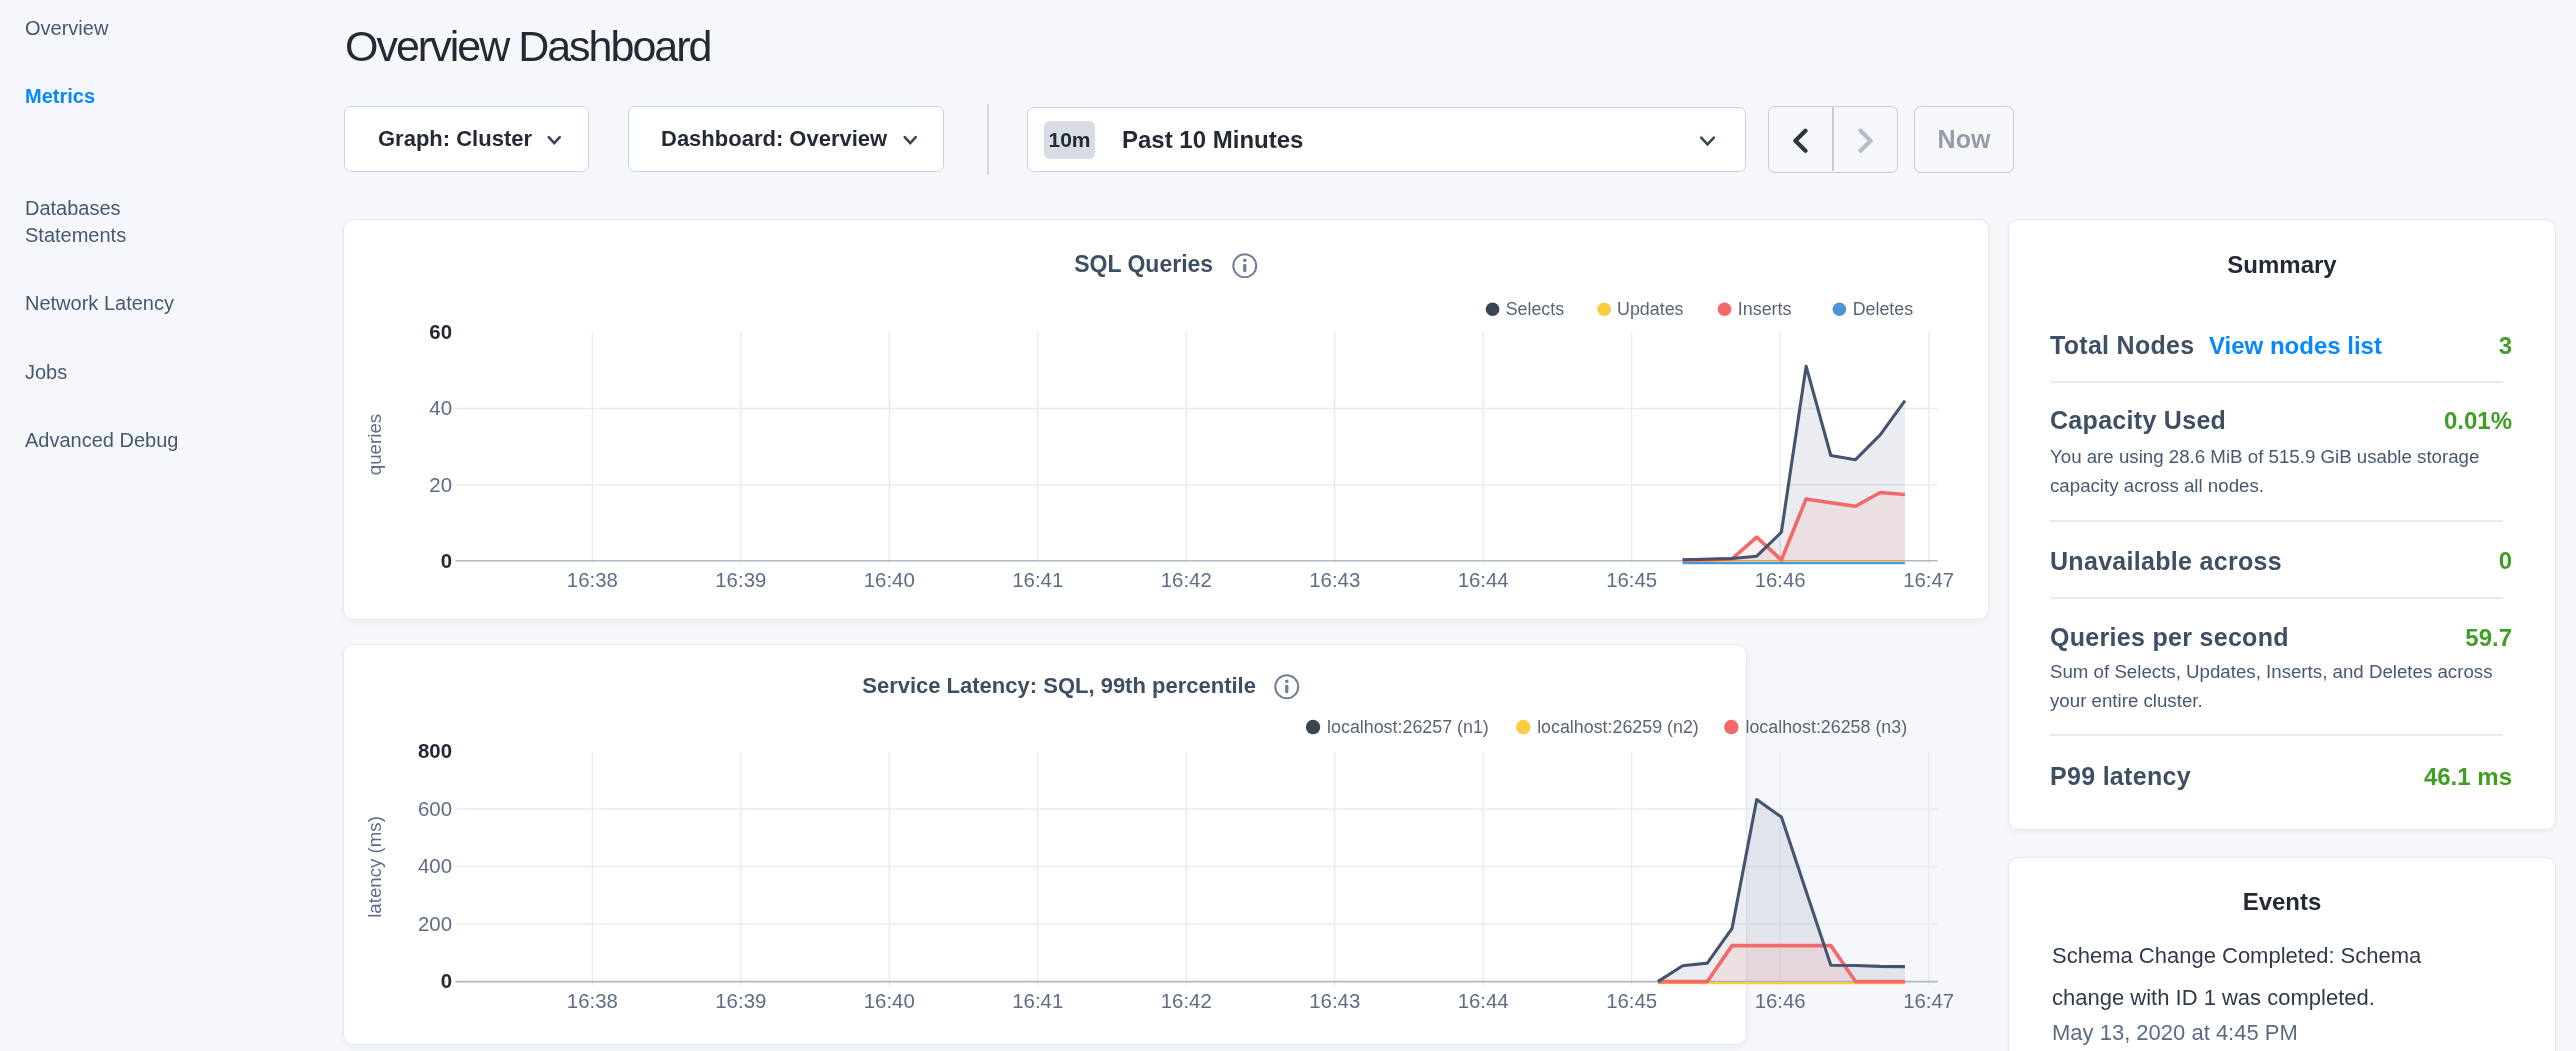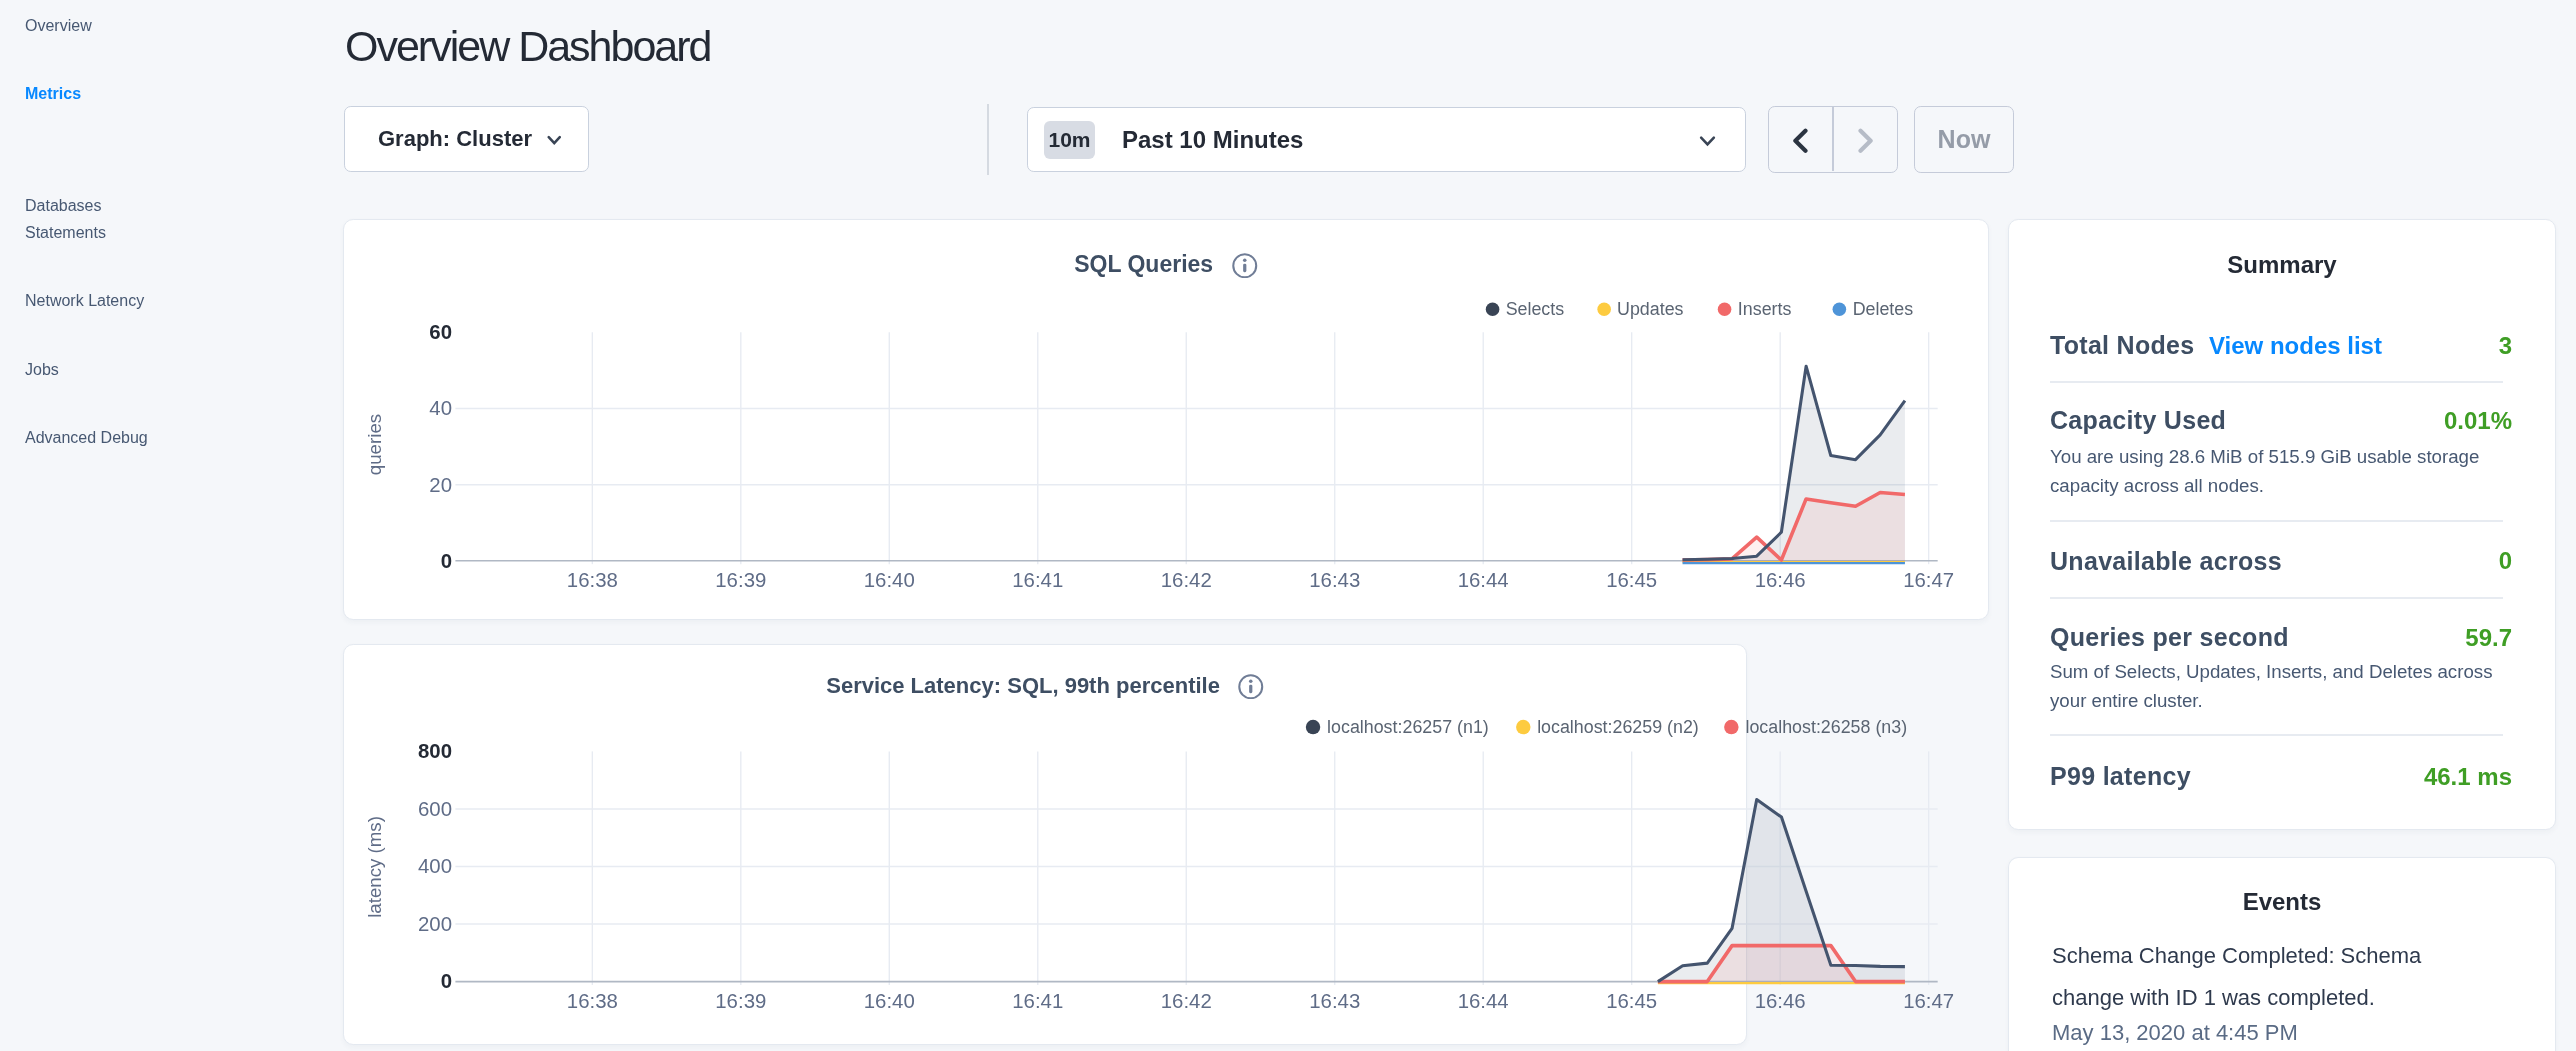--- a/index.html
+++ b/index.html
@@ -1,20 +1,20 @@
 <!DOCTYPE html>
 <html style="font-size:13.6px"><head>
 <meta charset="utf-8">
 <style>
   html,body{margin:0;padding:0;}
   body{width:2576px;height:1051px;overflow:hidden;background:#f5f7fa;
        font-family:"Liberation Sans", sans-serif;}
   #page{position:relative;width:2576px;height:1051px;overflow:hidden;}
   .abs{position:absolute;}
-  .nav{position:absolute;left:25px;font-size:16px;color:#475872;white-space:nowrap;}
+  .nav{position:absolute;left:25px;font-size:20px;color:#475872;white-space:nowrap;}
   .nav.active{color:#0788ff;font-weight:700;}
   .card{position:absolute;background:#fff;border:1.7px solid #e4e9f0;border-radius:10.2px;box-sizing:border-box;box-shadow:0 2.6px 5.1px rgba(60,80,110,0.04);}
   .selbox{position:absolute;background:#fff;border:1.7px solid #c9d1de;border-radius:6.8px;box-sizing:border-box;
           display:flex;align-items:center;color:#242a35;font-weight:700;white-space:nowrap;}
   .ctitle{position:absolute;width:100%;text-align:center;font-weight:700;color:#3e4e63;font-size:23px;}
   .rowlabel{font-weight:700;color:#3e4e63;font-size:25px;letter-spacing:0.3px;white-space:nowrap;}
   .green{font-weight:700;color:#3f9e25;font-size:24px;white-space:nowrap;}
   .cap{font-size:18.7px;color:#475872;line-height:29px;}
   .divider{position:absolute;height:1.7px;background:#e7ebf1;}
 </style>
@@ -31,20 +31,26 @@
   <div class="nav" style="top:429px;">Advanced Debug</div>
 
   <div class="abs" style="left:345px;top:22px;font-size:43px;color:#242a35;letter-spacing:-2px;">Overview Dashboard</div>
 
   <div class="selbox" style="left:344px;top:106px;width:245px;height:66px;">
     <span style="margin-left:33px;font-size:22px;">Graph: Cluster</span>
     <svg style="position:absolute;right:27px;top:28px;" width="14.5" height="10.2" viewBox="0 0 17 12">
         <path d="M2 2.5 L8.5 9.5 L15 2.5" fill="none" stroke="#394455" stroke-width="3" stroke-linecap="round"></path>
       </svg>
   </div>
+  <div class="selbox" style="left:628px;top:106px;width:316px;height:66px;">
+    <span style="margin-left:32px;font-size:22px;">Dashboard: Overview</span>
+    <svg style="position:absolute;right:25.5px;top:28px;" width="14.5" height="10.2" viewBox="0 0 17 12">
+        <path d="M2 2.5 L8.5 9.5 L15 2.5" fill="none" stroke="#394455" stroke-width="3" stroke-linecap="round"></path>
+      </svg>
+  </div>
   <div class="abs" style="left:987px;top:104px;width:1.7px;height:71px;background:#d5dae1;"></div>
   <div class="selbox" style="left:1027px;top:107px;width:719px;height:65px;">
     <span style="margin-left:16px;width:51px;height:38px;background:#d8dce4;border-radius:6px;display:flex;align-items:center;justify-content:center;font-size:21px;color:#242a35;">10m</span>
     <span style="margin-left:27px;font-size:24px;">Past 10 Minutes</span>
     <svg style="position:absolute;right:29px;top:27px;" width="17" height="12" viewBox="0 0 20 14">
         <path d="M2.5 3 L10 11 L17.5 3" fill="none" stroke="#394455" stroke-width="3" stroke-linecap="round"></path>
       </svg>
   </div>
   <div class="selbox" style="left:1768px;top:106px;width:130px;height:67px;border-color:#c5cbd9;background:transparent;">
     <svg style="position:absolute;left:23px;top:21px;" width="16" height="25.5" viewBox="0 0 19 30">
@@ -117,21 +123,21 @@
           <text x="1366" y="112">Selects</text>
         <circle cx="1481.8" cy="105" r="8" fill="#fdcb40"></circle>
           <text x="1497" y="112">Updates</text>
         <circle cx="1623.4" cy="105" r="8" fill="#f16969"></circle>
           <text x="1639" y="112">Inserts</text>
         <circle cx="1758.4" cy="105" r="8" fill="#4e94d8"></circle>
           <text x="1774" y="112">Deletes</text>
       </g>
     </svg>
   </div>
-  <div class="card" id="card2" style="left:343px;top:644px;width:1404px;height:401px;">
+  <div class="card" id="card2" style="left:343px;top:644px;width:1404px;height:401px;padding-left:36px;">
     <div class="ctitle" style="top:28px;font-size:22px;">Service Latency: SQL, 99th percentile&nbsp;&nbsp;&nbsp;<svg style="vertical-align:-6px;" width="25.5" height="25.5" viewBox="0 0 30 30">
           <circle cx="15" cy="15" r="13.5" fill="none" stroke="#707d96" stroke-width="2.4"></circle>
           <circle cx="15" cy="8.6" r="2.1" fill="#707d96"></circle>
           <rect x="13.1" y="12.6" width="3.8" height="10" rx="1.6" fill="#707d96"></rect>
         </svg></div>
     <svg class="abs" style="left:0;top:0;" width="1643" height="398" viewBox="0 0 1932 468">
       <g stroke="#e7ebf2" stroke-width="1.6">
         <line x1="131" y1="192.8" x2="1874" y2="192.8"></line>
         <line x1="131" y1="260.5" x2="1874" y2="260.5"></line>
         <line x1="131" y1="328.1" x2="1874" y2="328.1"></line>

